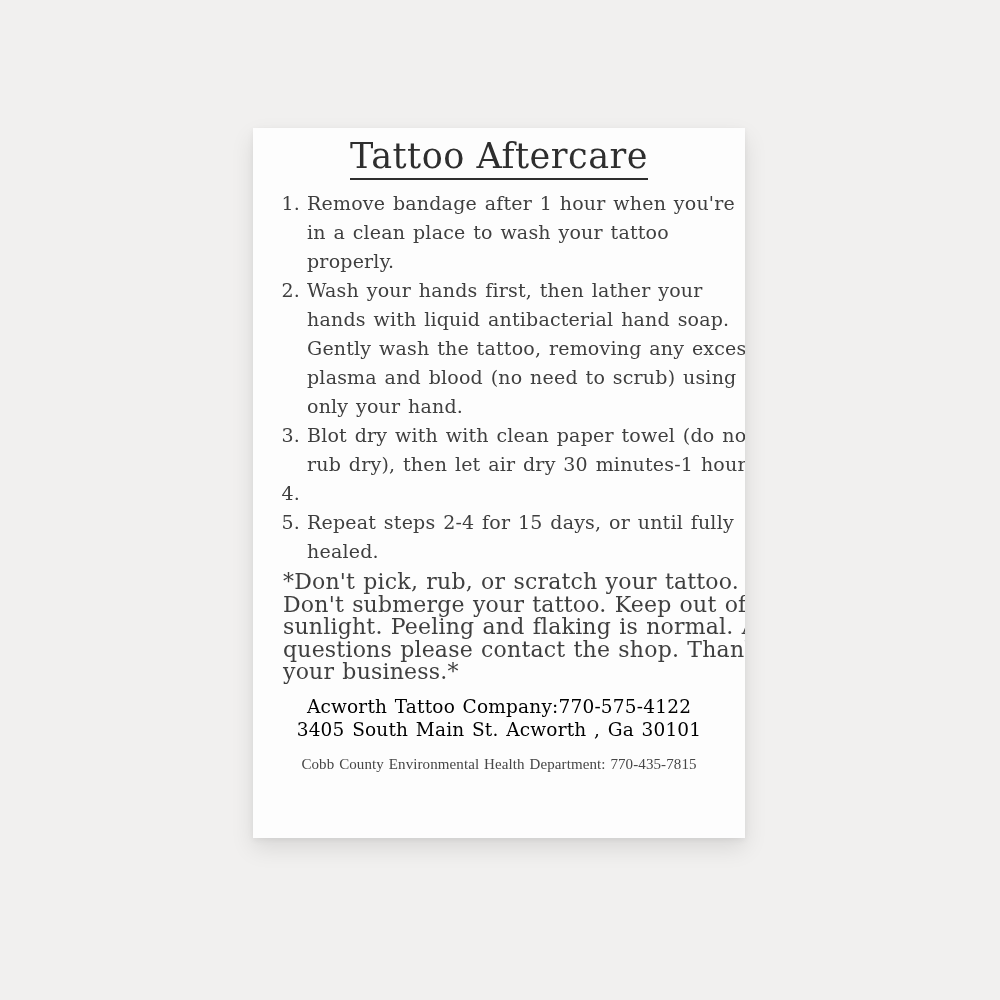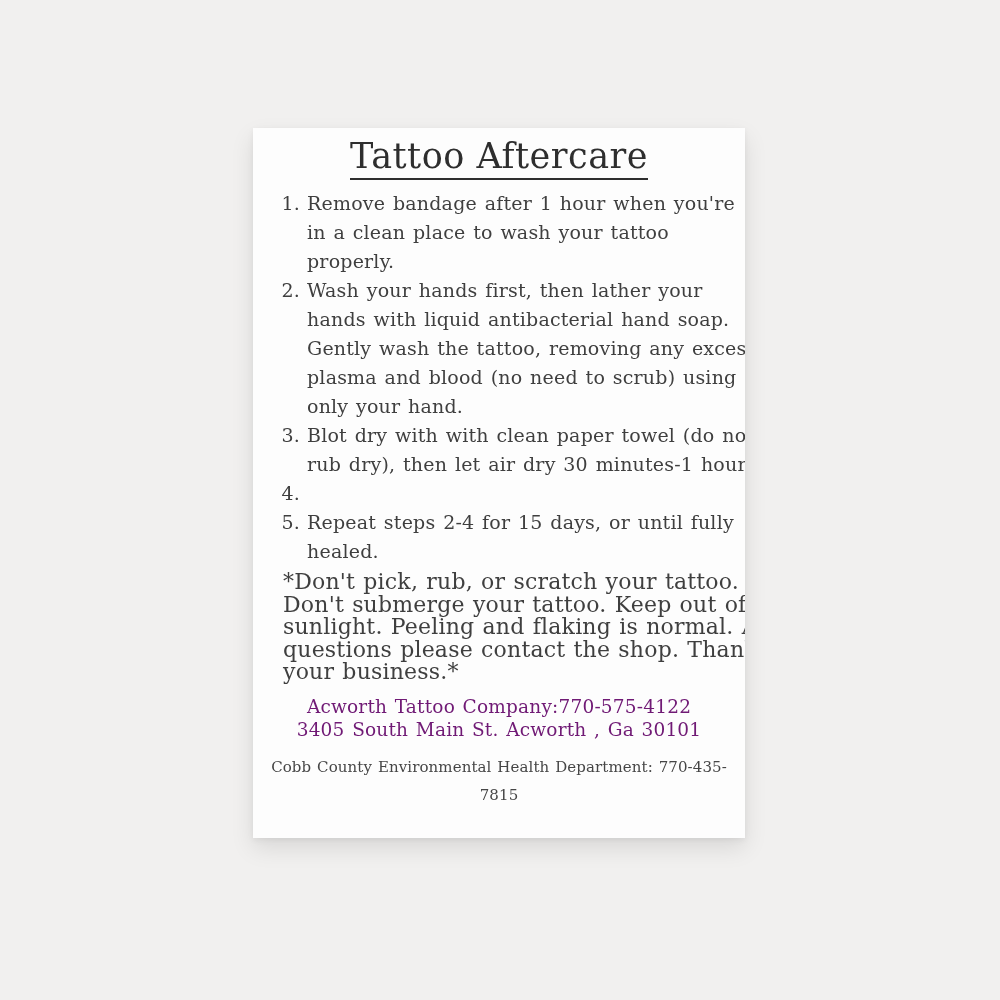--- a/index.html
+++ b/index.html
@@ -60,30 +60,31 @@
     white-space: pre;
     color: #3f3f3f;
   }
   .shop {
     margin-top: 11px;
     text-align: center;
     font-size: 18.5px;
     line-height: 23px;
     letter-spacing: 0.2px;
     word-spacing: 1.5px;
-    color: #701a75;
+    color: #000000;
   }
   .dept {
     margin-top: 12px;
     text-align: center;
     font-size: 15px;
-    line-height: 28px;
+    line-height: 22px;
     letter-spacing: 0.1px;
     word-spacing: 1px;
     color: #464646;
+    font-family: Liberation Serif, serif;
   }
 </style>
 </head>
 <body>
 
 <div class="card">
 
   <h1 class="title"><span class="underlined">Tattoo Aftercare</span></h1>
 
   <div class="list">

